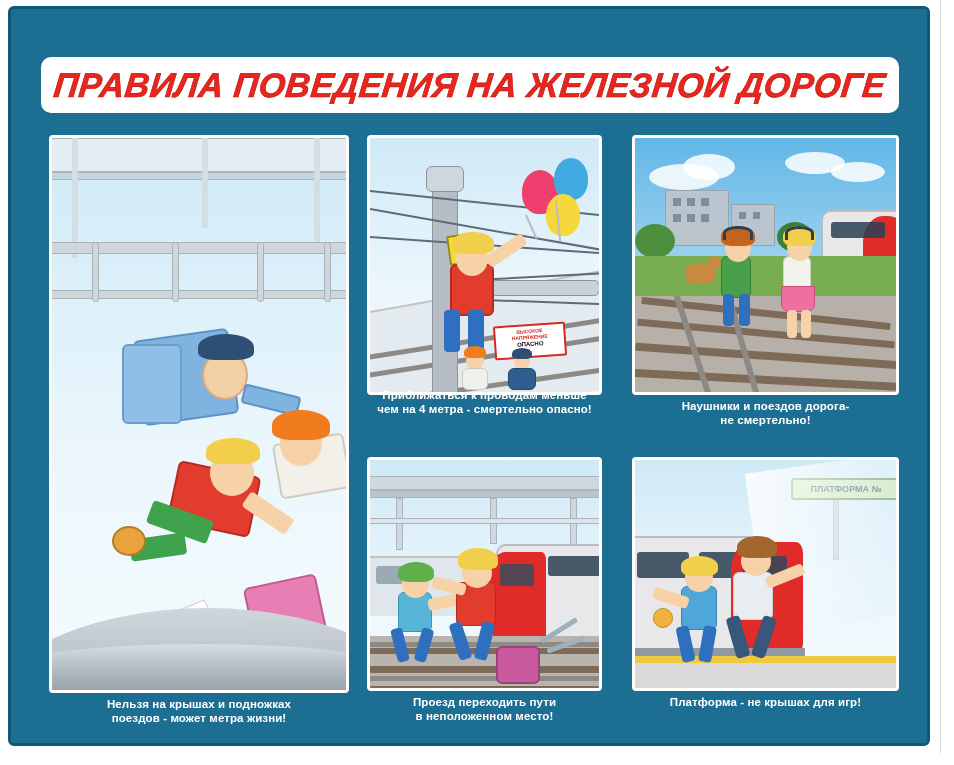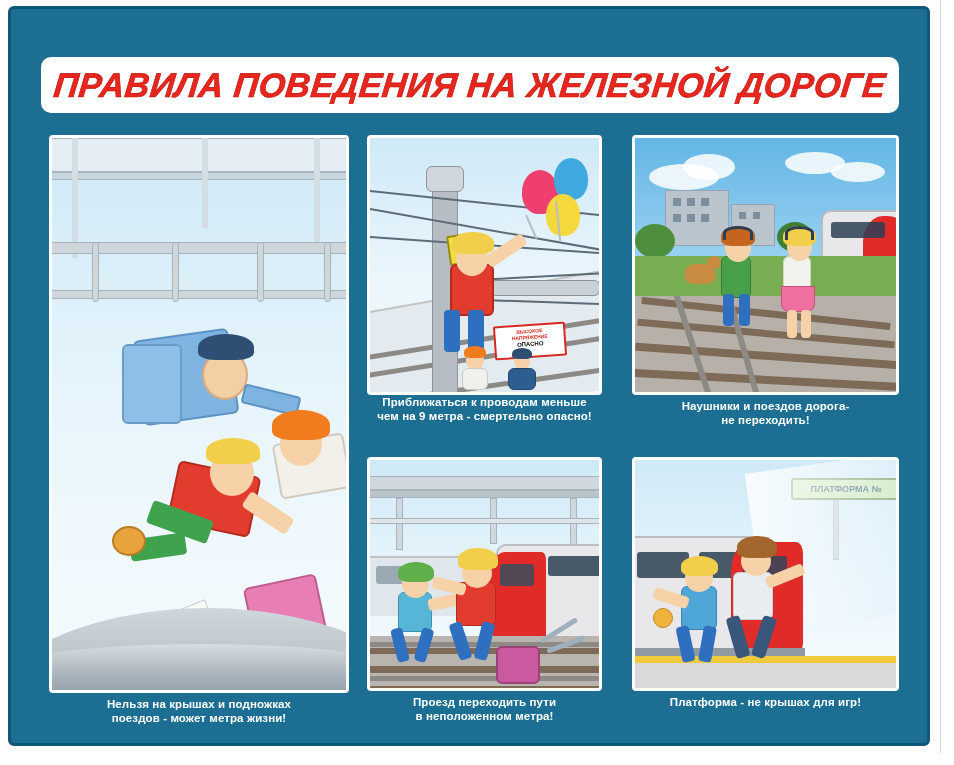--- a/index.html
+++ b/index.html
@@ -85,21 +85,21 @@
     letter-spacing: 0.1px;
   }
 
   
   #panel-roof      { left: 0;     top: 0;   width: 300px; height: 590px; }
   #panel-roof .frame { height: 558px; }
   #panel-roof .caption { top: 562px; }
 
   #panel-wires     { left: 318px; top: 0;   width: 235px; height: 300px; }
   #panel-wires .frame { height: 260px; }
-  #panel-wires .caption { top: 260px; }
+  #panel-wires .caption { top: 253px; }
 
   #panel-headphones{ left: 583px; top: 0;   width: 267px; height: 300px; }
   #panel-headphones .frame { height: 260px; }
   #panel-headphones .caption { top: 264px; }
 
   #panel-crossing  { left: 318px; top: 322px; width: 235px; height: 268px; }
   #panel-crossing .frame { height: 234px; }
   #panel-crossing .caption { top: 238px; }
 
   #panel-platform  { left: 583px; top: 322px; width: 267px; height: 268px; }
@@ -296,21 +296,21 @@
 
         <div class="kid-head" style="left:96px; top:214px; width:18px; height:18px;"></div>
         <div class="kid-hair" style="left:94px; top:208px; width:22px; height:12px; background:#f07c1e;"></div>
         <div class="kid-body" style="left:92px; top:230px; width:26px; height:22px; background:#f0f0ec; border:1px solid #cfcac0;"></div>
         <div class="kid-head" style="left:144px; top:216px; width:16px; height:16px;"></div>
         <div class="kid-hair" style="left:142px; top:210px; width:20px; height:11px; background:#2e4f73;"></div>
         <div class="kid-body" style="left:138px; top:230px; width:28px; height:22px; background:#2d5e8f; border:1px solid #23496f;"></div>
       </div>
       <div class="caption">
         <div>Приближаться к проводам меньше</div>
-        <div>чем на 9 метра - смертельно опасно!</div>
+        <div>чем на 4 метра - смертельно опасно!</div>
       </div>
     </div>
 
     <div class="panel" id="panel-headphones">
       <div class="frame">
         <div class="sky sky-blue"></div>
         <div class="cloud" style="left:14px; top:26px; width:70px; height:26px;"></div>
         <div class="cloud" style="left:48px; top:16px; width:52px; height:26px;"></div>
         <div class="cloud" style="left:150px; top:14px; width:60px; height:22px;"></div>
         <div class="cloud" style="left:196px; top:24px; width:54px; height:20px;"></div>
@@ -356,21 +356,21 @@
         <div class="kid-hair" style="left:148px; top:88px; width:33px; height:20px; background:#f2cf4a;"></div>
         <div class="headphone-band" style="left:150px; top:88px; width:29px; height:14px;"></div>
         <div class="kid-leg" style="left:152px; top:172px; width:10px; height:28px; background:#f7d2a8;"></div>
         <div class="kid-leg" style="left:166px; top:172px; width:10px; height:28px; background:#f7d2a8;"></div>
 
         <div class="dog" style="left:50px; top:126px; width:30px; height:20px;"></div>
         <div class="dog" style="left:72px; top:118px; width:14px; height:13px; border-radius:50%;"></div>
       </div>
       <div class="caption">
         <div>Наушники и поездов дорога-</div>
-        <div>не переходить!</div>
+        <div>не смертельно!</div>
       </div>
     </div>
 
     <div class="panel" id="panel-crossing">
       <div class="frame">
         <div class="sky"></div>
 
         <div class="canopy" style="left:-6px; top:16px; width:246px; height:14px; background:#cfd8de;"></div>
         <div class="canopy" style="left:-6px; top:30px; width:246px; height:8px; background:#b9c4cb;"></div>
         <div class="canopy" style="left:26px; top:38px; width:7px; height:52px;"></div>
@@ -406,21 +406,21 @@
         <div class="kid-leg" style="left:84px; top:162px; width:13px; height:38px; background:#2f6fbf; transform:rotate(-18deg);"></div>
         <div class="kid-leg" style="left:108px; top:162px; width:13px; height:38px; background:#2f6fbf; transform:rotate(14deg);"></div>
         <div class="kid-arm" style="left:62px; top:120px; width:34px; height:12px; transform:rotate(14deg);"></div>
 
         <div class="bag" style="left:126px; top:186px; width:44px; height:38px; background:#c95aa0; border:2px solid #9d4179;"></div>
         <div class="pen" style="left:168px; top:168px; width:42px; height:5px; background:#9fb0bd; transform:rotate(-32deg);"></div>
         <div class="pen" style="left:176px; top:182px; width:40px; height:5px; background:#9fb0bd; transform:rotate(-20deg);"></div>
       </div>
       <div class="caption">
         <div>Проезд переходить пути</div>
-        <div>в неположенном метра!</div>
+        <div>в неположенном место!</div>
       </div>
     </div>
 
     <div class="panel" id="panel-platform">
       <div class="frame">
         <div class="sky"></div>
 
         <div class="plat-sign" style="left:156px; top:18px; width:110px; height:22px;">ПЛАТФОРМА №</div>
         <div class="canopy" style="left:198px; top:40px; width:6px; height:60px; background:#c2ccd3;"></div>
 

